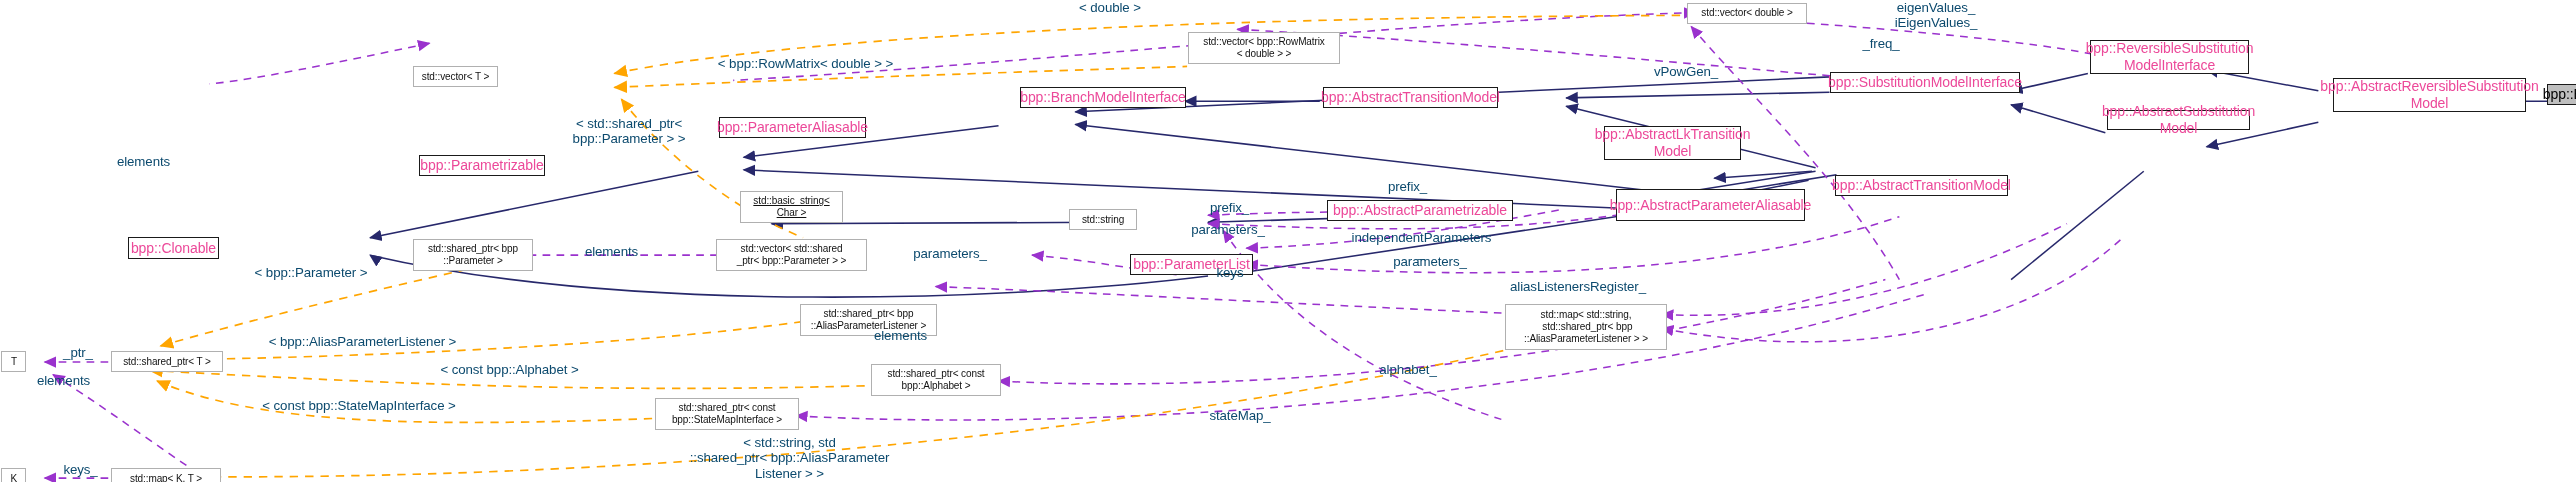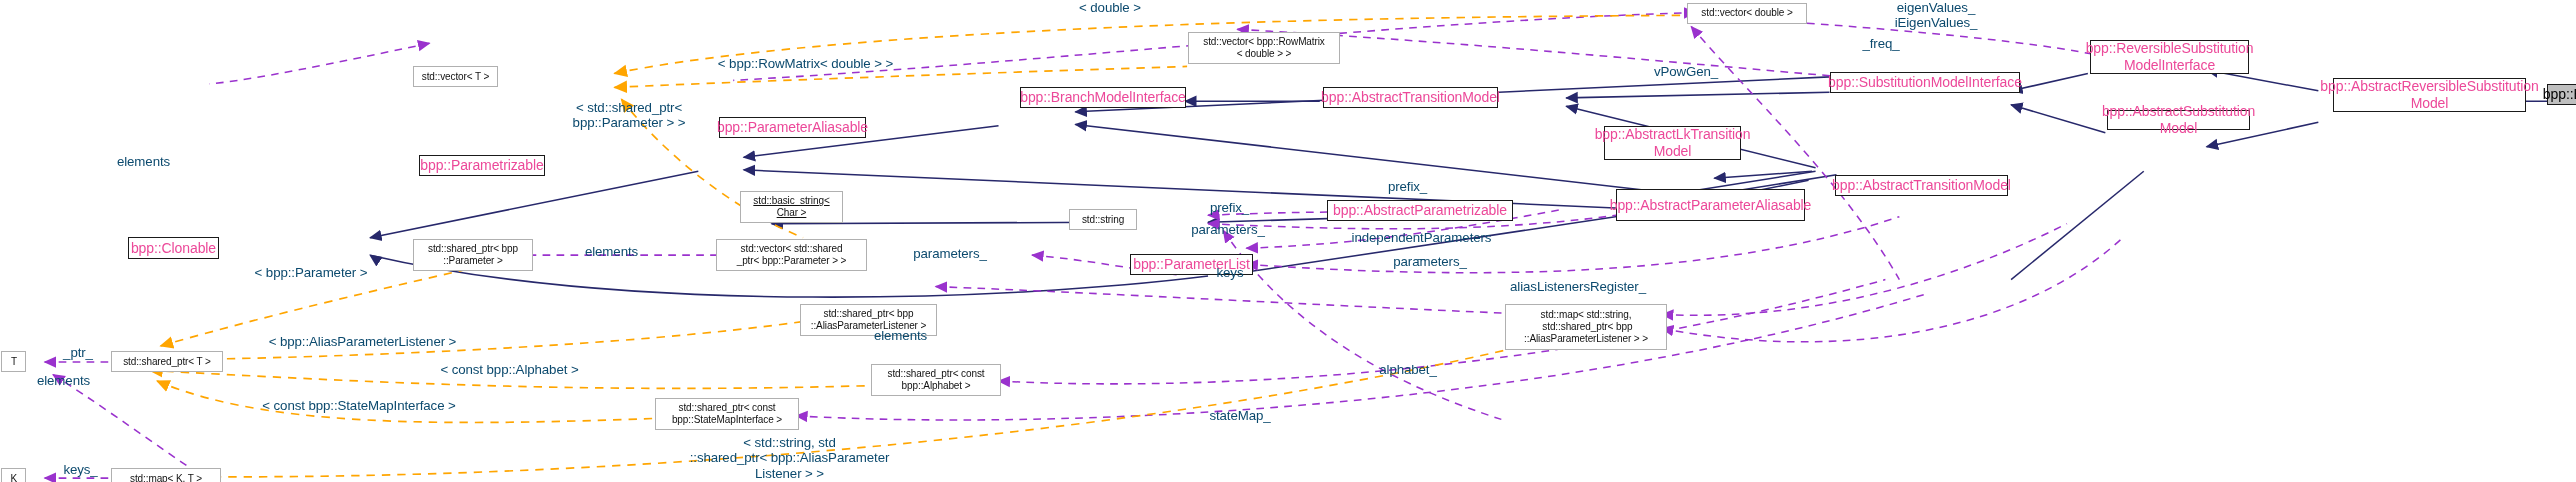--- a/index.html
+++ b/index.html
@@ -232,21 +232,21 @@
 bpp::StateMapInterface &gt;</div>
   <div class="node tmpl" style="left:1.4px;    top:468px; width:25px;  height:21px;">K</div>
   <div class="node tmpl" style="left:111px;  top:468px; width:110px; height:21px;">std::map&lt; K, T &gt;</div>
 
   <div class="edge-label" style="left:1047px; top:0px;   width:126px;">&lt; double &gt;</div>
   <div class="edge-label" style="left:1866px; top:0px;   width:140px;">eigenValues_
 iEigenValues_</div>
   <div class="edge-label" style="left:701px; top:56px;  width:209px;">&lt; bpp::RowMatrix&lt; double &gt; &gt;</div>
   <div class="edge-label" style="left:1637px; top:64px;  width:98px;">vPowGen_</div>
   <div class="edge-label" style="left:1846px; top:36px;  width:70px;">_freq_</div>
-  <div class="edge-label" style="left:559px;  top:100px; width:140px;">&lt; std::shared_ptr&lt;
+  <div class="edge-label" style="left:559px;  top:116px; width:140px;">&lt; std::shared_ptr&lt;
 bpp::Parameter &gt; &gt;</div>
   <div class="edge-label" style="left:98px;  top:154px; width:91px;">elements</div>
   <div class="edge-label" style="left:1191px; top:200px; width:77px;">prefix_</div>
   <div class="edge-label" style="left:1369px; top:179px; width:77px;">prefix_</div>
   <div class="edge-label" style="left:1172px; top:222px; width:112px;">parameters_</div>
   <div class="edge-label" style="left:1342px; top:230px; width:159px;">independentParameters
 _</div>
   <div class="edge-label" style="left:234px;  top:265px; width:154px;">&lt; bpp::Parameter &gt;</div>
   <div class="edge-label" style="left:566px;  top:244px; width:91px;">elements</div>
   <div class="edge-label" style="left:894px; top:246px; width:112px;">parameters_</div>

